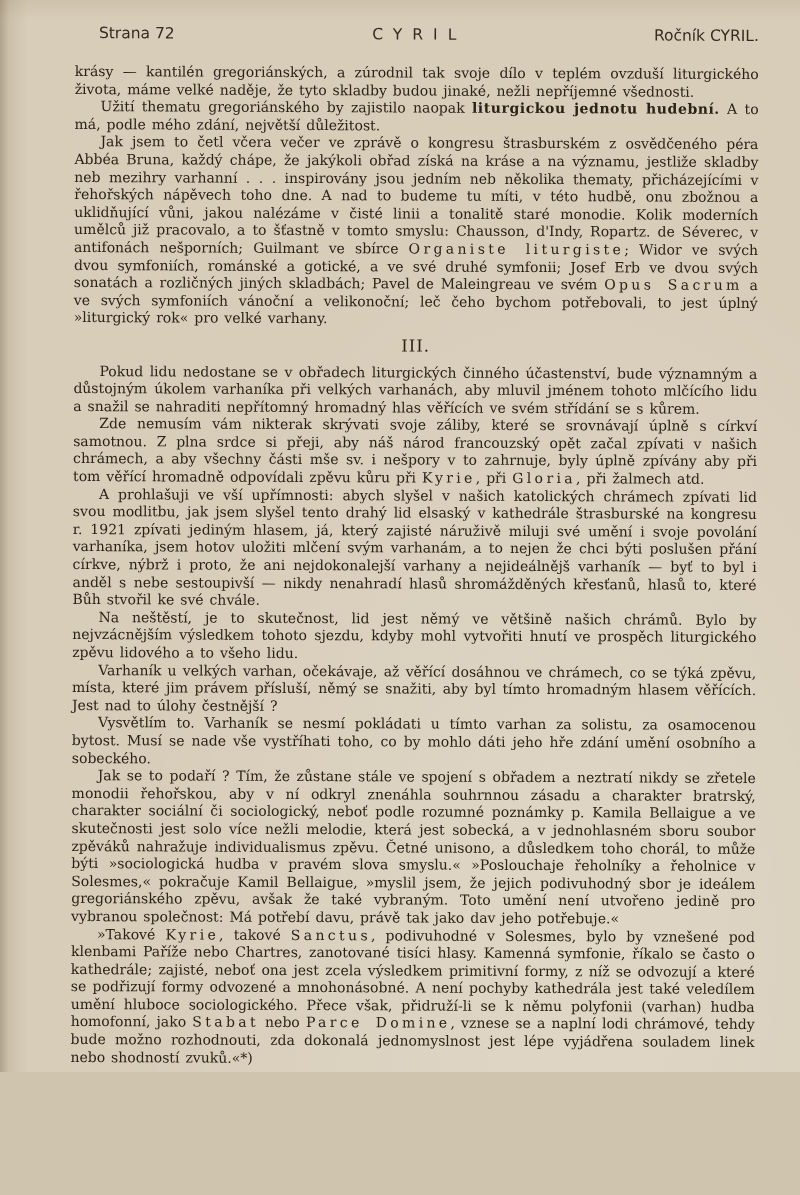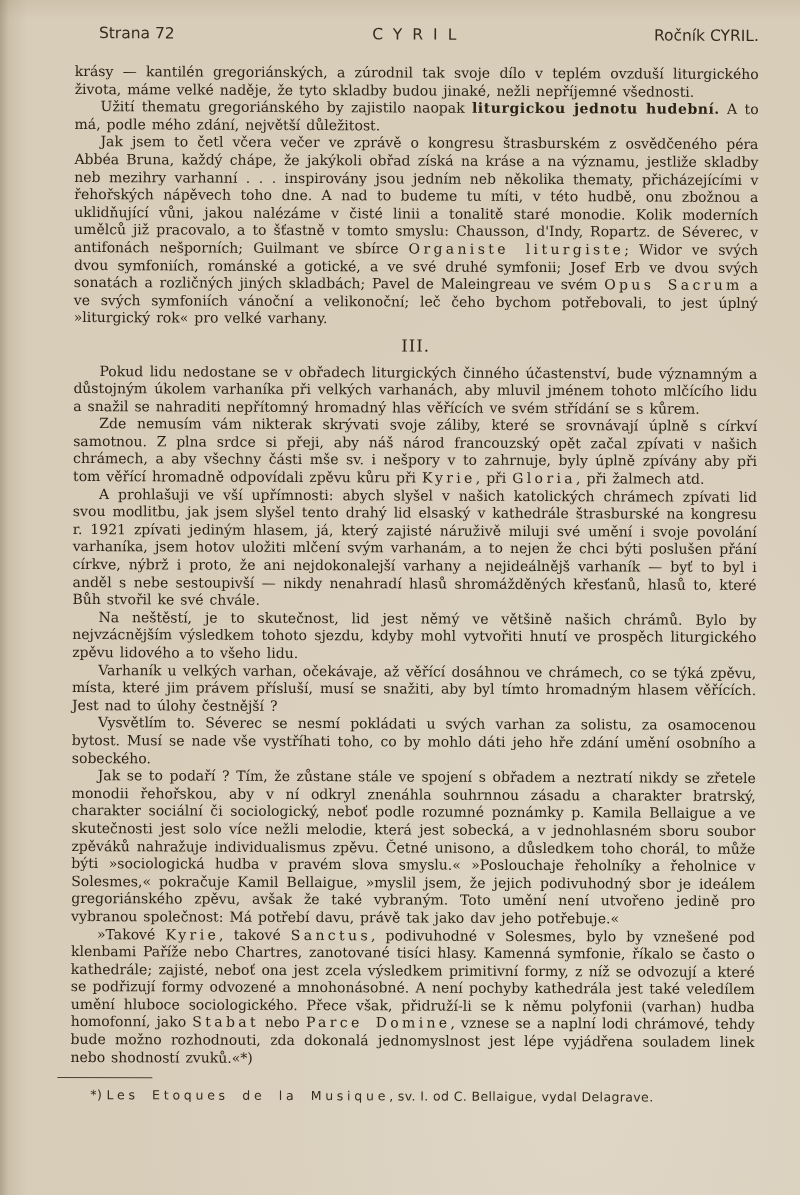--- a/index.html
+++ b/index.html
@@ -2,21 +2,21 @@
 <html lang="cs"><head>
 <meta charset="utf-8">
 <style>
   html,body{margin:0;padding:0;}
   body{
     width:800px;height:1195px;overflow:hidden;
     background:#cfc4ae;
     font-family:"DejaVu Serif",serif;
   }
   .page{
-    position:relative;width:800px;height:1195px;overflow:hidden;
+    position:relative;width:800px;height:1072px;overflow:hidden;
     background:
       radial-gradient(ellipse at 72% 88%, rgba(255,255,255,0.20), rgba(255,255,255,0) 55%),
       linear-gradient(90deg, rgba(92,74,44,0.32) 0px, rgba(92,74,44,0.10) 9px, rgba(92,74,44,0) 28px),
       linear-gradient(180deg, rgba(120,100,60,0.10) 0px, rgba(120,100,60,0) 20px),
       #d8cdb9;
     color:#2b2316;
   }
   .content{
     position:absolute;left:75px;top:24px;width:684px;
     transform:rotate(0.25deg);transform-origin:0 0;
@@ -78,23 +78,23 @@
       <div class="section-heading">III.</div>
 
       <p class="indent"><span>Pokud lidu nedostane se v obřadech liturgických činného účastenství, bude významným a důstojným úkolem varhaníka při velkých varhanách, aby mluvil jménem tohoto mlčícího lidu a snažil se nahraditi nepřítomný hromadný hlas věřících ve svém střídání se s kůrem.</span></p>
 
       <p class="indent"><span>Zde nemusím vám nikterak skrývati svoje záliby, které se srovnávají úplně s církví samotnou. Z plna srdce si přeji, aby náš národ francouzský opět začal zpívati v našich chrámech, a aby všechny části mše sv. i nešpory v to zahrnuje, byly úplně zpívány aby při tom věřící hromadně odpovídali zpěvu kůru při </span><span class="seg-sp">Kyrie</span><span>, při </span><span class="seg-sp">Gloria</span><span>, při žalmech atd.</span></p>
 
       <p class="indent"><span>A prohlašuji ve vší upřímnosti: abych slyšel v našich katolických chrámech zpívati lid svou modlitbu, jak jsem slyšel tento drahý lid elsaský v kathedrále štrasburské na kongresu r. 1921 zpívati jediným hlasem, já, který zajisté náruživě miluji své umění i svoje povolání varhaníka, jsem hotov uložiti mlčení svým varhanám, a to nejen že chci býti poslušen přání církve, nýbrž i proto, že ani nejdokonalejší varhany a nejideálnějš varhaník — byť to byl i anděl s nebe sestoupivší — nikdy nenahradí hlasů shromážděných křesťanů, hlasů to, které Bůh stvořil ke své chvále.</span></p>
 
       <p class="indent"><span>Na neštěstí, je to skutečnost, lid jest němý ve většině našich chrámů. Bylo by nejvzácnějším výsledkem tohoto sjezdu, kdyby mohl vytvořiti hnutí ve prospěch liturgického zpěvu lidového a to všeho lidu.</span></p>
 
-      <p class="indent"><span>Varhaník u velkých varhan, očekávaje, až věřící dosáhnou ve chrámech, co se týká zpěvu, místa, které jim právem přísluší, musí se snažiti, aby byl tímto hromadným hlasem věřících. Jest nad to úlohy čestnější ?</span></p>
+      <p class="indent"><span>Varhaník u velkých varhan, očekávaje, až věřící dosáhnou ve chrámech, co se týká zpěvu, místa, které jim právem přísluší, němý se snažiti, aby byl tímto hromadným hlasem věřících. Jest nad to úlohy čestnější ?</span></p>
 
-      <p class="indent"><span>Vysvětlím to. Séverec se nesmí pokládati u svých varhan za solistu, za osamocenou bytost. Musí se nade vše vystříhati toho, co by mohlo dáti jeho hře zdání umění osobního a sobeckého.</span></p>
+      <p class="indent"><span>Vysvětlím to. Varhaník se nesmí pokládati u tímto varhan za solistu, za osamocenou bytost. Musí se nade vše vystříhati toho, co by mohlo dáti jeho hře zdání umění osobního a sobeckého.</span></p>
 
       <p class="indent"><span>Jak se to podaří ? Tím, že zůstane stále ve spojení s obřadem a neztratí nikdy se zřetele monodii řehořskou, aby v ní odkryl znenáhla souhrnnou zásadu a charakter bratrský, charakter sociální či sociologický, neboť podle rozumné poznámky p. Kamila Bellaigue a ve skutečnosti jest solo více nežli melodie, která jest sobecká, a v jednohlasném sboru soubor zpěváků nahražuje individualismus zpěvu. Četné unisono, a důsledkem toho chorál, to může býti »sociologická hudba v pravém slova smyslu.« »Poslouchaje řeholníky a řeholnice v Solesmes,« pokračuje Kamil Bellaigue, »myslil jsem, že jejich podivuhodný sbor je ideálem gregoriánského zpěvu, avšak že také vybraným. Toto umění není utvořeno jedině pro vybranou společnost: Má potřebí davu, právě tak jako dav jeho potřebuje.«</span></p>
 
       <p class="indent"><span>»Takové </span><span class="seg-sp">Kyrie</span><span>, takové </span><span class="seg-sp">Sanctus</span><span>, podivuhodné v Solesmes, bylo by vznešené pod klenbami Paříže nebo Chartres, zanotované tisíci hlasy. Kamenná symfonie, říkalo se často o kathedrále; zajisté, neboť ona jest zcela výsledkem primitivní formy, z níž se odvozují a které se podřizují formy odvozené a mnohonásobné. A není pochyby kathedrála jest také veledílem umění hluboce sociologického. Přece však, přidruží-li se k němu polyfonii (varhan) hudba homofonní, jako </span><span class="seg-sp">Stabat</span><span> nebo </span><span class="seg-sp">Parce Domine</span><span>, vznese se a naplní lodi chrámové, tehdy bude možno rozhodnouti, zda dokonalá jednomyslnost jest lépe vyjádřena souladem linek nebo shodností zvuků.«*)</span></p>
 
     </div>
 
     <div class="footnote-rule"></div>
 
     <div class="footnote"><span>*) </span><span class="seg-sp">Les Etoques de la Musique</span><span>, sv. I. od C. Bellaigue, vydal Delagrave.</span></div>

